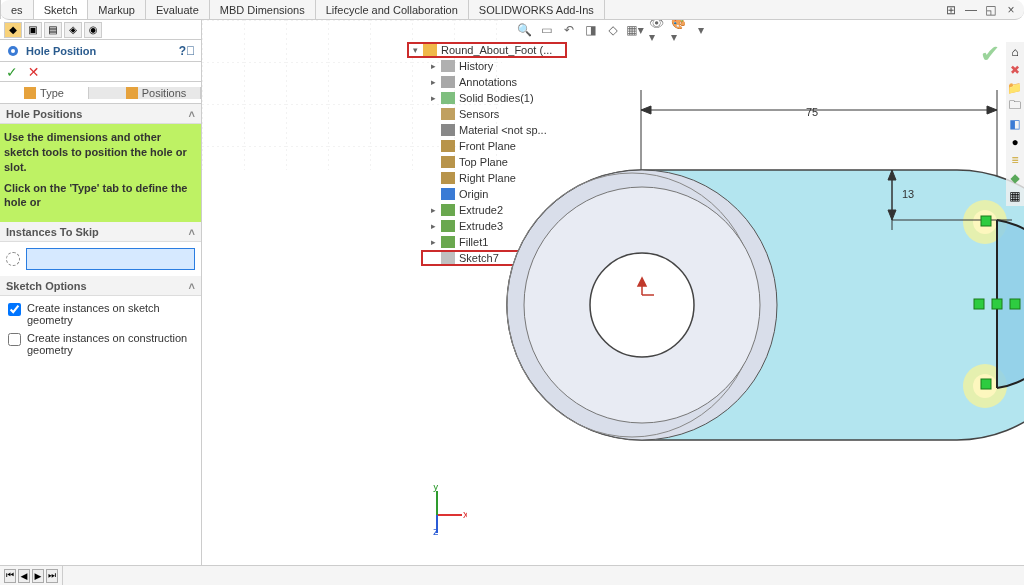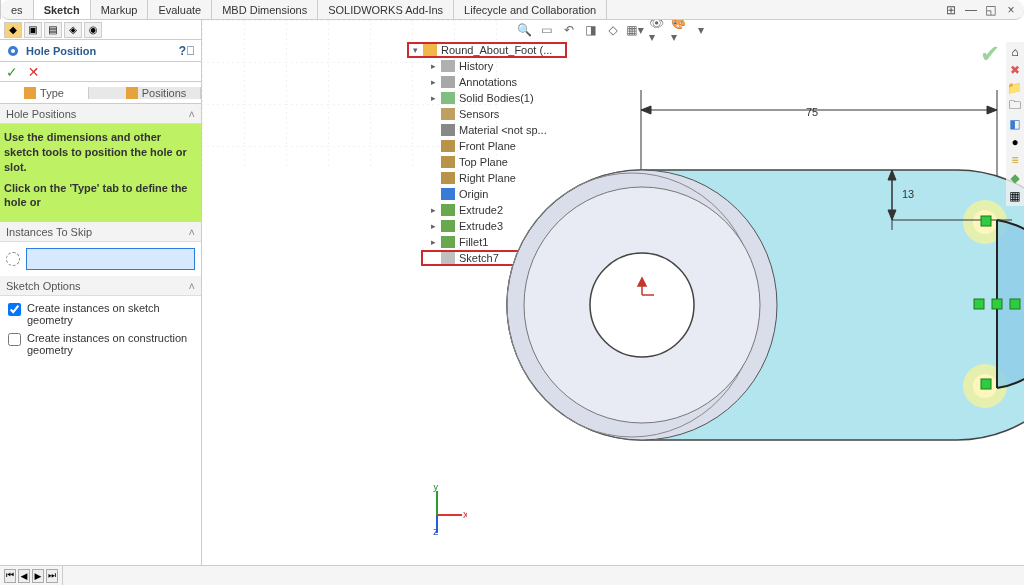--- a/index.html
+++ b/index.html
@@ -2,21 +2,21 @@
 <html><head>
 <meta charset="utf-8">
 <style>
 * { box-sizing: border-box; margin: 0; padding: 0; font-family: "Segoe UI", Tahoma, sans-serif; font-size: 11px; }
 html, body { width: 1024px; height: 585px; overflow: hidden; background: #fff; }
 
 
 .top-tabs { height: 20px; display: flex; align-items: stretch; border-bottom: 1px solid #ccc; background: #f5f5f5; border-radius: 9px; }
 .top-tabs .tab { padding: 2px 10px; border-right: 1px solid #ccc; color: #333; cursor: pointer; display: flex; align-items: center; }
 .top-tabs .tab.first { border-left: 1px solid #ccc; }
-.top-tabs .tab.active { background: #fff; font-weight: 700; }
+.top-tabs .tab.active { background: #fff; font-weight: 400; }
 .top-tabs .spacer { flex: 1; }
 .top-tabs .win-icons { display: flex; gap: 6px; padding: 0 6px; align-items: center; color: #555; }
 .top-tabs .wi { width: 14px; height: 14px; display: flex; align-items: center; justify-content: center; cursor: pointer; font-size: 12px; }
 
 .main { display: flex; height: 545px; }
 
 
 .left { width: 202px; border-right: 1px solid #ccc; display: flex; flex-direction: column; }
 .left-tabrow { height: 20px; border-bottom: 1px solid #ccc; display: flex; align-items: center; padding: 0 4px; gap: 2px; }
 .left-tabrow .lt { width: 18px; height: 16px; border: 1px solid #ccc; background: #f0f0f0; display: flex; align-items: center; justify-content: center; font-size: 10px; }
@@ -24,21 +24,21 @@
 .panel-title { display: flex; align-items: center; height: 22px; padding: 0 6px; border-bottom: 1px solid #ccc; color: #2a5b8e; font-weight: 600; }
 .panel-title .ico { width: 14px; height: 14px; margin-right: 6px; }
 .panel-title .help { margin-left: auto; color: #2a5b8e; font-size: 12px; cursor: pointer; }
 .ok-cancel { height: 20px; display: flex; align-items: center; gap: 10px; padding: 0 6px; border-bottom: 1px solid #ccc; }
 .ok-cancel .ok { color: #2e9b2e; font-size: 14px; cursor: pointer; }
 .ok-cancel .cancel { color: #d33; font-size: 14px; cursor: pointer; }
 .subtabs { height: 22px; display: flex; border-bottom: 1px solid #ccc; align-items: center; }
 .subtabs .st { flex: 1; display: flex; align-items: center; justify-content: center; gap: 4px; border-right: 1px solid #ccc; color: #555; cursor: pointer; }
 .subtabs .st.active { background: #e8e8e8; padding-left: 23px; }
 .subtabs .sti { width: 12px; height: 12px; background: #e6a23c; }
-.section-head { height: 20px; background: #f3f3f3; border-bottom: 1px solid #ddd; display: flex; align-items: center; padding: 0 6px; color: #555; font-weight: 400; gap: 16px; }
+.section-head { height: 20px; background: #f3f3f3; border-bottom: 1px solid #ddd; display: flex; align-items: center; padding: 0 6px; color: #555; font-weight: 700; gap: 16px; }
 .section-head .chev { margin-left: auto; color: #888; }
 .yellow-box { background: #bef264; padding: 6px 4px; font-size: 10px; color: #333; line-height: 1.35; font-weight: bold; }
 .yellow-box p { margin-bottom: 6px; }
 .skip-row { display: flex; align-items: center; gap: 6px; padding: 6px; }
 .skip-ico { width: 14px; height: 14px; border: 1px dashed #888; border-radius: 50%; }
 .skip-field { flex: 1; height: 22px; border: 1px solid #2a7de1; background: #d6e9ff; }
 .opts { padding: 6px 8px; }
 .opts label { display: flex; align-items: flex-start; gap: 6px; margin-bottom: 6px; font-size: 10.5px; color: #333; }
 .opts input { margin-top: 1px; }
 
@@ -89,22 +89,22 @@
 </style>
 </head>
 <body>
 
 <div class="top-tabs">
   <div class="tab first">es</div>
   <div class="tab active">Sketch</div>
   <div class="tab">Markup</div>
   <div class="tab">Evaluate</div>
   <div class="tab">MBD Dimensions</div>
+  <div class="tab">Lifecycle and Collaboration</div>
   <div class="tab">SOLIDWORKS Add-Ins</div>
-  <div class="tab">Lifecycle and Collaboration</div>
   <div class="spacer"></div>
   <div class="win-icons">
     <span class="wi">⊞</span>
     <span class="wi">—</span>
     <span class="wi">◱</span>
     <span class="wi">×</span>
   </div>
 </div>
 
 <div class="main">

